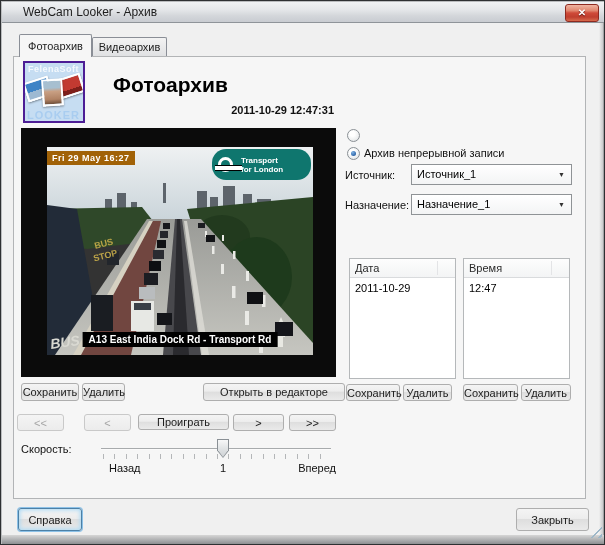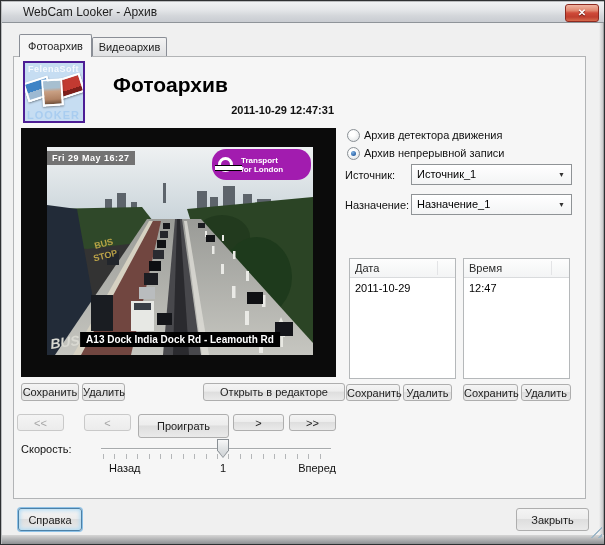--- a/index.html
+++ b/index.html
@@ -56,25 +56,25 @@
     background:radial-gradient(circle at 35% 30%, #7db1e4, #2f66a8 70%); }
   .rlabel { position:absolute; font-size:11px; color:#111; z-index:4; }
 
   .flabel { position:absolute; font-size:11px; color:#111; z-index:4; }
   .combo { position:absolute; width:161px; height:21px; background:linear-gradient(180deg,#ffffff,#f3f4f5);
     border:1px solid #8f9396; font-size:11px; line-height:19px; padding-left:5px; color:#000; z-index:4; cursor:default; }
   .combo .arr { position:absolute; right:6px; top:0; line-height:19px; font-size:7px; color:#333; }
 
   .vframe { position:absolute; left:20px; top:127px; width:315px; height:249px; background:#0b0b0b; z-index:4; }
   .photo { position:absolute; left:26px; top:19px; width:266px; height:208px; overflow:hidden; background:#333; }
-  .cam-ts { position:absolute; left:0; top:4px; background:#737373; color:#fff; font-size:9px; font-weight:bold;
+  .cam-ts { position:absolute; left:0; top:4px; background:#a16207; color:#fff; font-size:9px; font-weight:bold;
     padding:2px 5px; letter-spacing:0.5px; }
   .cam-road { position:absolute; left:36px; top:17px; color:#fff; font-weight:bold; font-size:12px;
     font-family:"DejaVu Sans Mono", monospace; text-shadow:1px 1px 0 #000, -1px 1px 0 #000, 0 0 3px #000; }
-  .tfl { position:absolute; right:2px; top:2px; width:99px; height:31px; background:#a21caf;
+  .tfl { position:absolute; right:2px; top:2px; width:99px; height:31px; background:#0f766e;
     display:flex; align-items:center;border-radius:14px; }
   .roundel { position:relative; width:15px; height:15px; border:3px solid #fff; border-radius:50%; margin-left:6px; flex:0 0 auto; }
   .roundel-bar { position:absolute; left:-6px; top:5.5px; width:27px; height:4px; background:#fff; box-shadow:0 1px 0 #000, 0 -1px 0 #000; }
   .tfl-txt { color:#fff; font-size:8px; font-weight:bold; line-height:9px; margin-left:8px; }
   .cam-caption { position:absolute; left:50%; transform:translateX(-50%); bottom:8px; background:#000; color:#fff;
     font-size:10px; font-weight:bold; padding:2px 6px; white-space:nowrap; }
 
   .btn { position:absolute; font-size:11px; color:#1d1d1d; text-align:center;
     background:linear-gradient(180deg,#f4f4f4 0%,#ededed 45%,#dedede 50%,#eaeaea 100%);
     border:1px solid #aeaeae; border-radius:3px; cursor:pointer; z-index:4;
@@ -129,21 +129,20 @@
     <div class="ph blue"></div>
     <div class="ph red"></div>
     <div class="ph face"></div>
     <span class="b">LOOKER</span>
   </div>
 
   <div class="heading">Фотоархив</div>
   <div class="hdr-ts">2011-10-29 12:47:31</div>
 
   <div class="radio" style="left:346px; top:128px;"></div>
-  <div class="rlabel" style="left:363px; top:128px;">Архив детектора движения</div>
   <div class="radio sel" style="left:346px; top:146px;"></div>
   <div class="rlabel" style="left:363px; top:146px;">Архив непрерывной записи</div>
 
   <div class="flabel" style="left:344px; top:168px;">Источник:</div>
   <div class="combo" style="left:410px; top:163px;">
     <span>Источник_1</span>
     <span class="arr">▼</span>
   </div>
   <div class="flabel" style="left:344px; top:198px;">Назначение:</div>
   <div class="combo" style="left:410px; top:193px;">
@@ -231,21 +230,21 @@
       <div class="cam-ts">Fri 29 May 16:27</div>
       <div class="tfl">
         <div class="roundel">
           <div class="roundel-bar"></div>
         </div>
         <div class="tfl-txt">
           <div>Transport</div>
           <div>for London</div>
         </div>
       </div>
-      <div class="cam-caption">A13 Dock India Dock Rd - Leamouth Rd</div>
+      <div class="cam-caption">A13 East India Dock Rd - Transport Rd</div>
     </div>
   </div>
 
   <button class="btn" style="left:20px; top:382px; width:58px; height:18px;">Сохранить</button>
   <button class="btn" style="left:81px; top:382px; width:43px; height:18px;">Удалить</button>
   <button class="btn" style="left:194px; top:382px; width:142px; height:18px;margin-left:8px;">Открыть в редакторе</button>
 
   <div class="list" style="left:348px; top:257px;">
     <div class="list-hdr">Дата</div>
     <div class="list-row">2011-10-29</div>
@@ -255,21 +254,21 @@
     <div class="list-row">12:47</div>
   </div>
 
   <button class="btn" style="left:345px; top:383px; width:54px; height:17px;">Сохранить</button>
   <button class="btn" style="left:402px; top:383px; width:49px; height:17px;">Удалить</button>
   <button class="btn" style="left:462px; top:383px; width:55px; height:17px;">Сохранить</button>
   <button class="btn" style="left:520px; top:383px; width:50px; height:17px;">Удалить</button>
 
   <button class="btn dis" style="left:16px; top:413px; width:47px; height:17px;">&lt;&lt;</button>
   <button class="btn dis" style="left:83px; top:413px; width:47px; height:17px;">&lt;</button>
-  <button class="btn" style="left:137px; top:413px; width:91px; height:24px;">Проиграть</button>
+  <button class="btn" style="left:137px; top:413px; width:91px; height:16px;">Проиграть</button>
   <button class="btn" style="left:232px; top:413px; width:51px; height:17px;">&gt;</button>
   <button class="btn" style="left:288px; top:413px; width:47px; height:17px;">&gt;&gt;</button>
 
   <div class="sp-label" style="left:20px; top:442px;">Скорость:</div>
   <div class="track"></div>
   <div class="ticks"></div>
   <div class="thumb"></div>
   <div class="sp-label" style="left:108px; top:461px;">Назад</div>
   <div class="sp-label" style="left:214px; top:461px; width:16px; text-align:center;">1</div>
   <div class="sp-label" style="left:281px; top:461px; width:54px; text-align:right;">Вперед</div>

